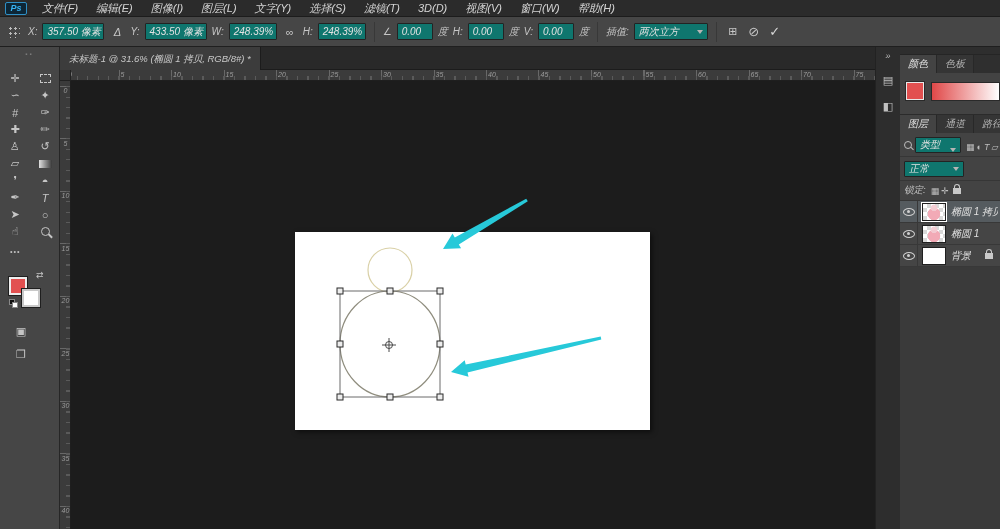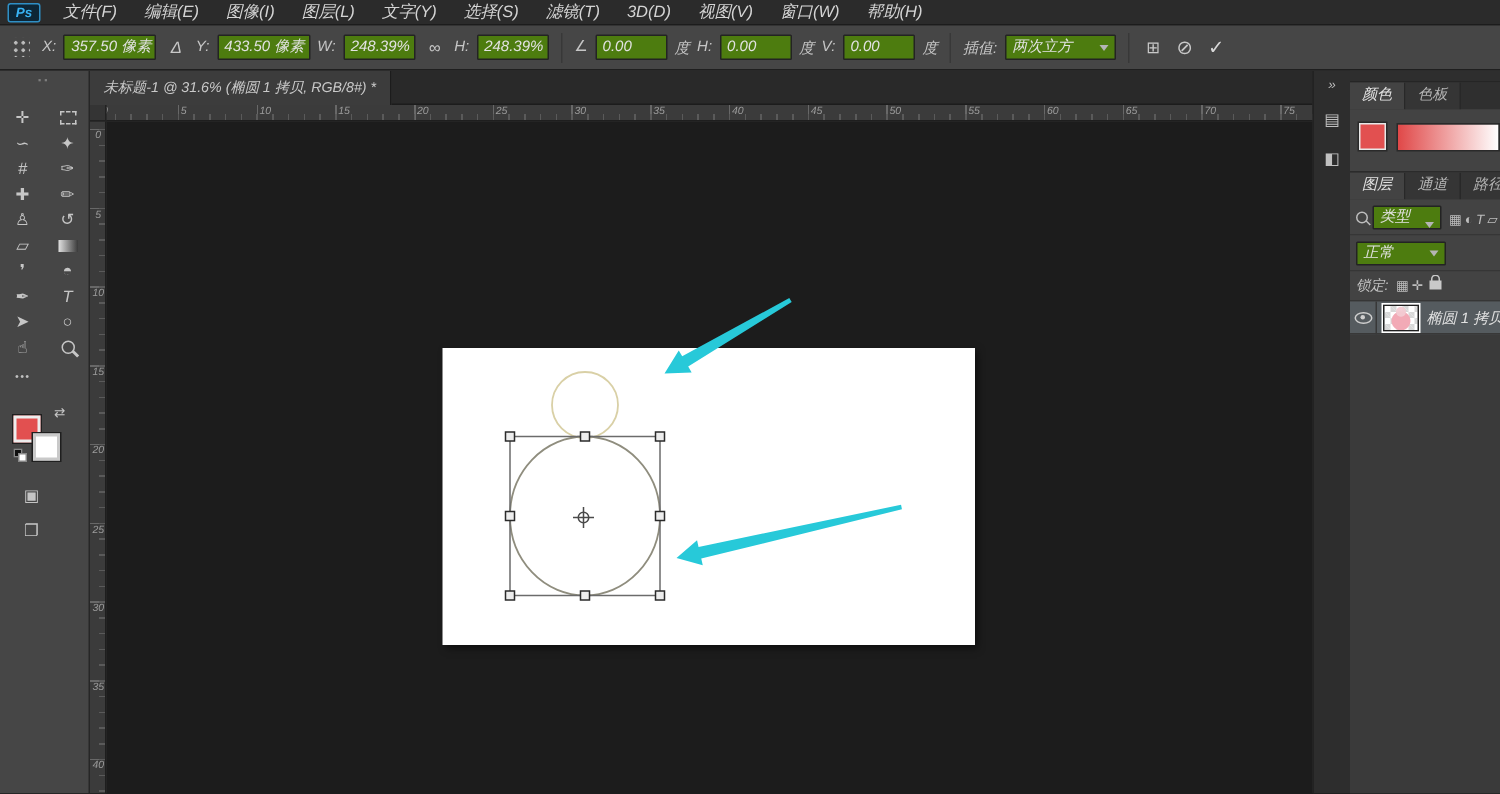--- a/index.html
+++ b/index.html
@@ -7,22 +7,22 @@
   .app{position:relative;width:1000px;height:529px;background:#1e1e1e;color:#ccc;font-style:italic;}
 
   
   .menubar{position:absolute;left:0;top:0;width:1000px;height:17px;background:#2b2b2b;border-bottom:1px solid #1c1c1c;display:flex;align-items:center;z-index:30;}
   .ps-logo{width:22px;height:13px;margin:0 6px 0 5px;background:#0d2636;color:#38b2f2;border:1px solid #2f8fc5;font-size:9px;font-weight:bold;display:flex;align-items:center;justify-content:center;border-radius:2px;}
   .menu-item{padding:0 9px;height:17px;line-height:16px;color:#d4d4d4;font-size:11px;cursor:default;white-space:nowrap;}
 
   
   .optionsbar{position:absolute;left:0;top:17px;width:1000px;height:30px;background:#464646;border-bottom:1px solid #1f1f1f;display:flex;align-items:center;gap:5px;padding:0 7px;font-size:10px;color:#c6c6c6;z-index:30;}
   .ob-label{white-space:nowrap;}
-  .ob-field{background:#4d7c0f;border:1px solid #232323;border-radius:1px;height:17px;line-height:15px;padding:0 4px;color:#e2e2e2;white-space:nowrap;overflow:hidden;font-size:10px;}
-  .w62{width:62px;} .w48{width:48px;} .w36{width:48px;} .w74{width:74px;}
+  .ob-field{background:#0f766e;border:1px solid #232323;border-radius:1px;height:17px;line-height:15px;padding:0 4px;color:#e2e2e2;white-space:nowrap;overflow:hidden;font-size:10px;}
+  .w62{width:62px;} .w48{width:48px;} .w36{width:36px;} .w74{width:74px;}
   .ob-btn{min-width:16px;height:18px;display:flex;align-items:center;justify-content:center;color:#c8c8c8;font-size:11px;}
   .ob-btn.commit{color:#d8d8d8;font-size:13px;}
   .ob-btn.cancel{font-size:13px;}
   .ob-sep{width:1px;height:20px;background:#383838;margin:0 3px;flex:none;}
   .refpoint{width:13px;height:13px;flex:none;background-image:radial-gradient(#bcbcbc 1px,transparent 1.3px);background-size:5px 5px;background-position:1px 1px;margin-right:3px;}
   .dropdown{display:flex;align-items:center;justify-content:space-between;gap:5px;}
   .caret{width:0;height:0;border-left:3.5px solid transparent;border-right:3.5px solid transparent;border-top:4px solid #b5b5b5;flex:none;}
 
   
   .toolbar{position:absolute;left:0;top:47px;width:60px;height:482px;background:#464646;border-right:1px solid #262626;z-index:20;}
@@ -299,21 +299,21 @@
     <div class="lrow blend-row">
       <div class="ob-field dropdown blendfield">
         <span>正常</span>
         <span class="caret"></span>
       </div>
     </div>
     <div class="lrow lock-row">
       <span>锁定:</span>
       <span id="lock-icons"><span class="picon">▦</span><span class="picon">✛</span><span class="padlock"></span></span>
     </div>
-    <div id="layer-list" style="display:flex;flex-direction:row;">
+    <div id="layer-list" style="display:flex;flex-direction:column;">
         <div class="lay-row selected">
           <span class="eye-cell">
             <span class="eye"></span>
           </span>
           <div class="thumb shape"></div>
           <span class="lay-name">椭圆 1 拷贝</span>
         </div>
         <div class="lay-row">
           <span class="eye-cell">
             <span class="eye"></span>

